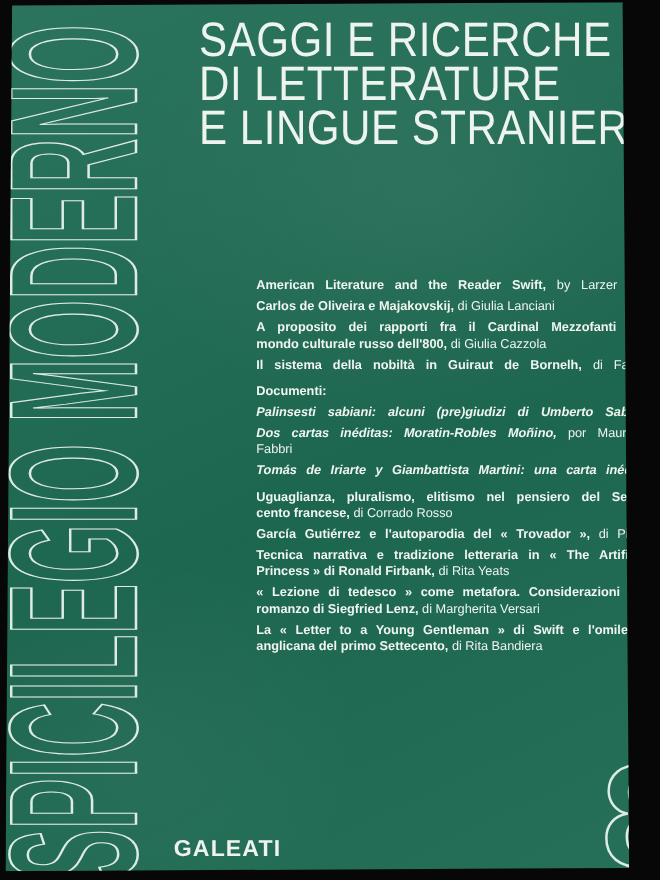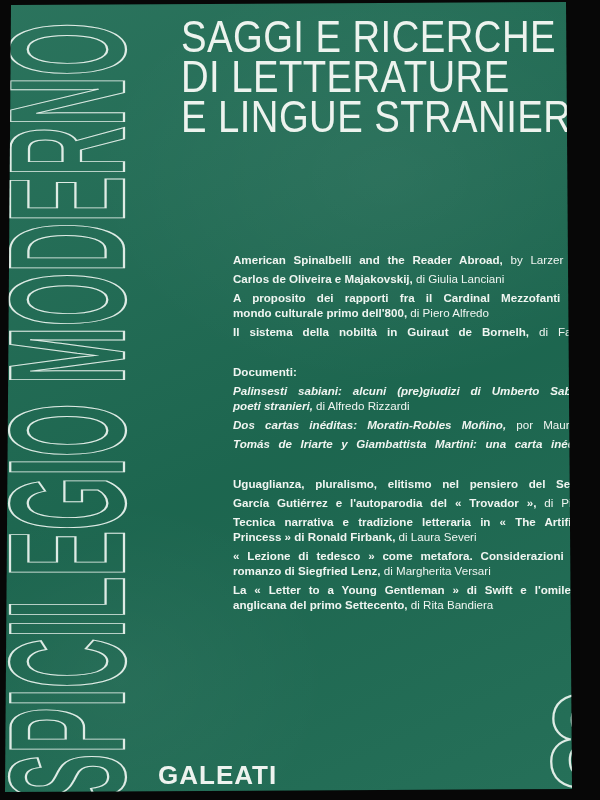--- a/index.html
+++ b/index.html
@@ -36,28 +36,28 @@
     color:#edf3ee;
     font-size:44px; line-height:40px; font-weight:400;
     letter-spacing:0.5px; white-space:nowrap;
   }
   .toc {
     position:absolute; left:233px; top:252px; width:345px;
     color:#f0f5f1;
     font-size:11.6px; line-height:15px;
   }
   .toc-entry { margin:0 0 4px 0; }
-  .toc-entry.gap { margin-top:25px; }
+  .toc-entry.gap { margin-top:9px; }
   .toc-line.full { text-align:justify; text-align-last:justify; }
   .seg-b  { font-weight:bold; }
   .seg-bi { font-weight:bold; font-style:italic; }
   .seg-r  { font-weight:normal;text-align:center; }
   .publisher {
     position:absolute; left:158px; top:760px;
-    font-size:26px; font-weight:bold; letter-spacing:1px;
+    font-size:21px; font-weight:bold; letter-spacing:1px;
     color:#eef3ef;
   }
   
   .issue-number {
     position:absolute; left:547px; top:676px;
     font-size:132px; font-weight:bold; line-height:1;
     color:transparent;
     -webkit-text-stroke:2.2px rgba(233,242,237,0.95);
   }
 </style>
@@ -69,54 +69,55 @@
   <div class="spine-text">SPICILEGIO MODERNO</div>
 
   <div class="title">
     <div>SAGGI E RICERCHE</div>
     <div>DI LETTERATURE</div>
     <div>E LINGUE STRANIERE</div>
   </div>
 
   <div class="toc">
       <div class="toc-entry">
-        <div class="toc-line full"><span class="seg-b">American Spinalbelli and the Reader Abroad,</span><span class="seg-r"> by Larzer Z</span></div>
+        <div class="toc-line full"><span class="seg-b">American Literature and the Reader Swift,</span><span class="seg-r"> by Larzer Z</span></div>
       </div>
       <div class="toc-entry">
         <div class="toc-line"><span class="seg-b">Carlos de Oliveira e Majakovskij,</span><span class="seg-r"> di Giulia Lanciani</span></div>
       </div>
       <div class="toc-entry">
         <div class="toc-line full"><span class="seg-b">A proposito dei rapporti fra il Cardinal Mezzofanti e</span></div>
-        <div class="toc-line"><span class="seg-b">mondo culturale primo dell'800,</span><span class="seg-r"> di Piero Alfredo</span></div>
+        <div class="toc-line"><span class="seg-b">mondo culturale russo dell'800,</span><span class="seg-r"> di Giulia Cazzola</span></div>
       </div>
       <div class="toc-entry">
         <div class="toc-line full"><span class="seg-b">Il sistema della nobiltà in Guiraut de Bornelh,</span><span class="seg-r"> di Fab</span></div>
       </div>
       <div class="toc-entry gap">
         <div class="toc-line"><span class="seg-b">Documenti:</span></div>
       </div>
       <div class="toc-entry">
         <div class="toc-line full"><span class="seg-bi">Palinsesti sabiani: alcuni (pre)giudizi di Umberto Saba</span></div>
-        <div class="toc-line"><span class="seg-bi">poeti stranieri,</span><span class="seg-r"> di Alfredo Rizzardi</span></div>
       </div>
       <div class="toc-entry">
         <div class="toc-line full"><span class="seg-bi">Dos cartas inéditas: Moratin-Robles Moñino,</span><span class="seg-r"> por Mauriz</span></div>
+        <div class="toc-line"><span class="seg-r">Fabbri</span></div>
       </div>
       <div class="toc-entry">
         <div class="toc-line full"><span class="seg-bi">Tomás de Iriarte y Giambattista Martini: una carta inédi</span></div>
       </div>
       <div class="toc-entry gap">
         <div class="toc-line full"><span class="seg-b">Uguaglianza, pluralismo, elitismo nel pensiero del Sett</span></div>
+        <div class="toc-line"><span class="seg-b">cento francese,</span><span class="seg-r"> di Corrado Rosso</span></div>
       </div>
       <div class="toc-entry">
         <div class="toc-line full"><span class="seg-b">García Gutiérrez e l'autoparodia del « Trovador »,</span><span class="seg-r"> di Pie</span></div>
       </div>
       <div class="toc-entry">
         <div class="toc-line full"><span class="seg-b">Tecnica narrativa e tradizione letteraria in « The Artific</span></div>
-        <div class="toc-line"><span class="seg-b">Princess » di Ronald Firbank,</span><span class="seg-r"> di Laura Severi</span></div>
+        <div class="toc-line"><span class="seg-b">Princess » di Ronald Firbank,</span><span class="seg-r"> di Rita Yeats</span></div>
       </div>
       <div class="toc-entry">
         <div class="toc-line full"><span class="seg-b">« Lezione di tedesco » come metafora. Considerazioni s</span></div>
         <div class="toc-line"><span class="seg-b">romanzo di Siegfried Lenz,</span><span class="seg-r"> di Margherita Versari</span></div>
       </div>
       <div class="toc-entry">
         <div class="toc-line full"><span class="seg-b">La « Letter to a Young Gentleman » di Swift e l'omileti</span></div>
         <div class="toc-line"><span class="seg-b">anglicana del primo Settecento,</span><span class="seg-r"> di Rita Bandiera</span></div>
       </div>
     </div>

